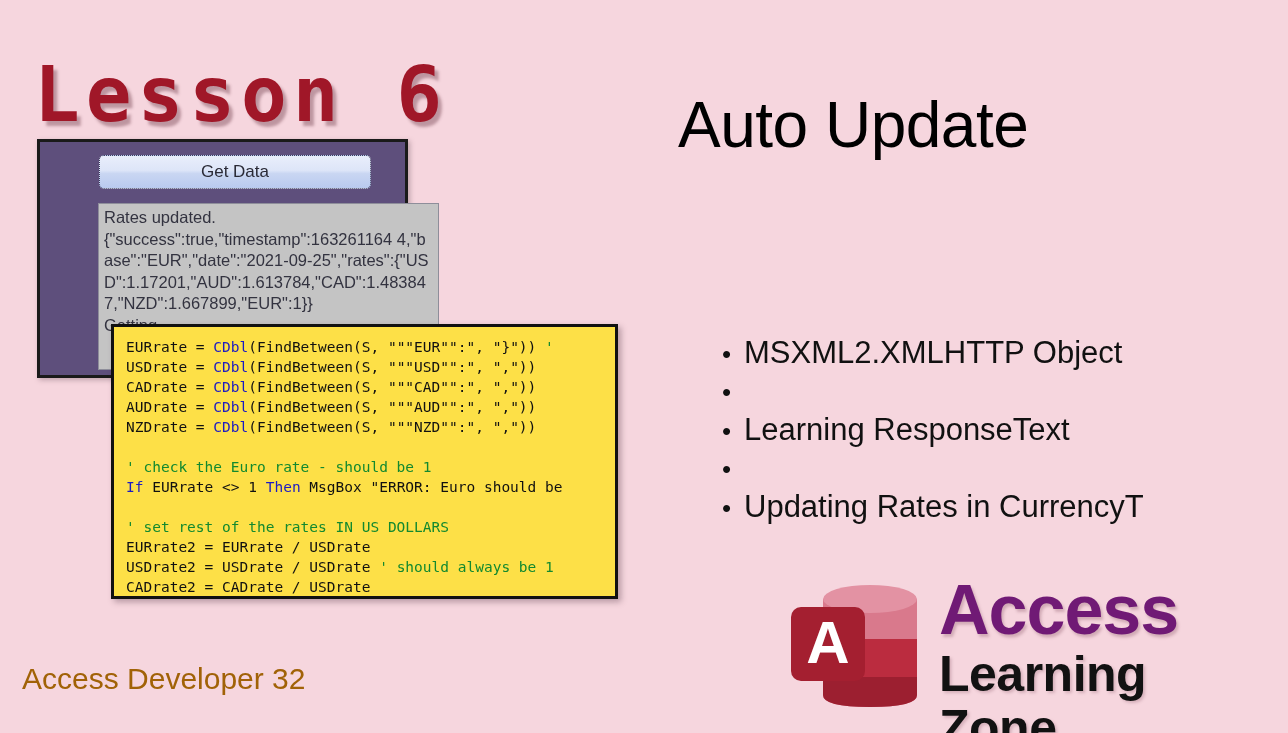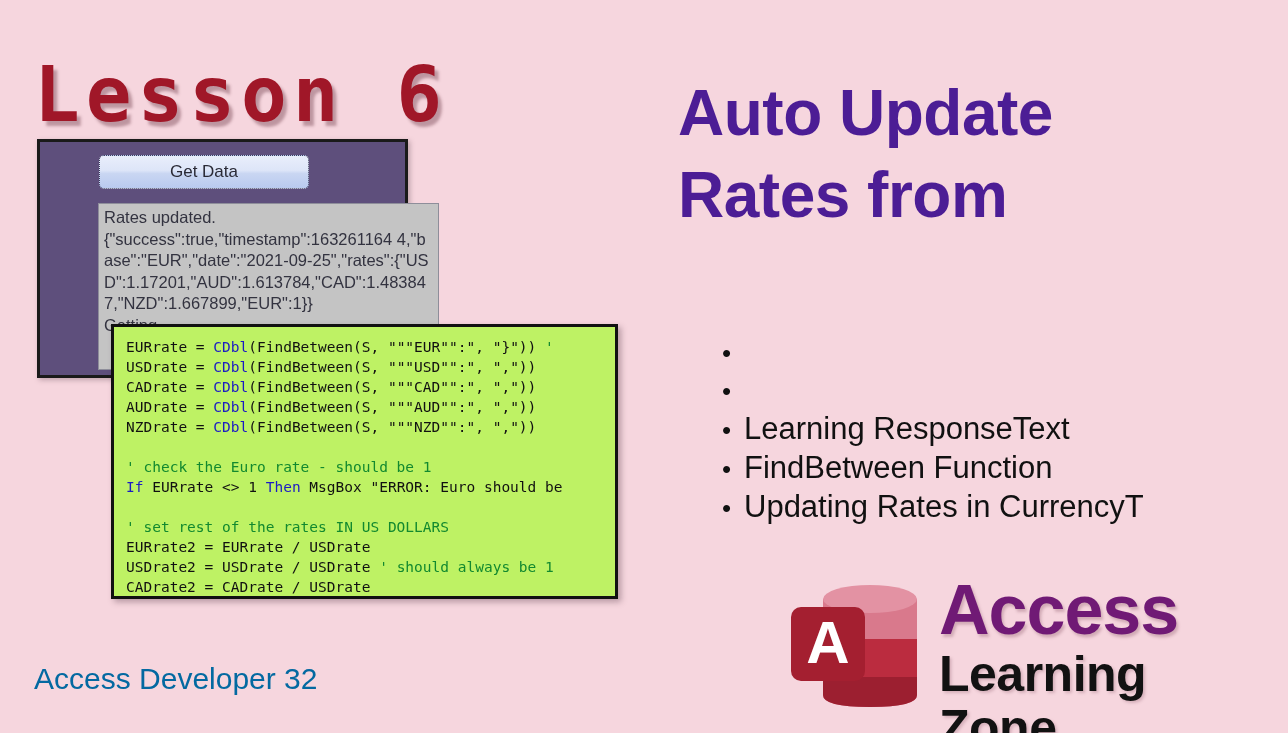--- a/index.html
+++ b/index.html
@@ -41,21 +41,21 @@
     height: 239px;
     background: #5e4f7c;
     border: 3px solid #1a1a1a;
     box-shadow: 2px 2px 5px rgba(90,60,75,0.35);
   }
 
   #get-data-button {
     position: absolute;
     left: 59px;
     top: 13px;
-    width: 210px;
+    width: 272px;
     height: 34px;
     border-radius: 5px;
     background: linear-gradient(to bottom, #e9eefb 0%, #dde5f8 45%, #c9d6f2 55%, #b9caef 100%);
     border: 1px dotted #3e3e5e;
     display: flex;
     align-items: center;
     justify-content: center;
     font-size: 17px;
     color: #2a2a36;
     font-family: "Liberation Sans", sans-serif;
@@ -81,21 +81,21 @@
     margin-left: 44px;
   }
 
   
   #code-window {
     position: absolute;
     left: 111px;
     top: 324px;
     width: 507px;
     height: 275px;
-    background: #bef264;
+    background: #fde047;
     border: 3px solid #111111;
     box-shadow: 3px 3px 6px rgba(90,60,75,0.4);
     overflow: hidden;
     padding: 10px 4px 0 12px;
   }
 
   #code-window pre {
     font-family: "DejaVu Sans Mono", monospace;
     font-size: 14.5px;
     line-height: 20px;
@@ -104,26 +104,26 @@
     letter-spacing: 0px;
   }
 
   .kw { color: #1b1bc4; }
   .cm { color: #12892f; }
 
   
   #main-heading {
     position: absolute;
     left: 678px;
-    top: 72px;
+    top: 84px;
     width: 590px;
     font-size: 64px;
-    font-weight: bold;
+    font-weight: normal;
     line-height: 82px;
-    color: #4c1d95;
+    color: #000000;
     letter-spacing: -0.5px;
   }
 
   #bullet-list {
     position: absolute;
     left: 722px;
     top: 334px;
     list-style: none;
     font-size: 31px;
     line-height: 38px;
@@ -180,24 +180,24 @@
     color: #121212;
     line-height: 54px;
     letter-spacing: -0.5px;
     margin-top: 2px;
     text-shadow: 2px 2px 3px rgba(140,90,105,0.3);
   }
 
   
   #footer-text {
     position: absolute;
-    left: 34px;
+    left: 22px;
     top: 662px;
     font-size: 30px;
-    color: #0369a1;
+    color: #a16207;
   }
 </style>
 </head>
 <body>
 
 <div id="lesson-title">Lesson 6</div>
 
 <div id="access-form">
 
   <div id="get-data-button">Get Data</div>
@@ -218,37 +218,36 @@
 <span><span class="kw">If</span> EURrate &lt;&gt; 1 <span class="kw">Then</span> MsgBox "ERROR: Euro should be</span>
 
 <span class="cm">' set rest of the rates IN US DOLLARS</span>
 <span>EURrate2 = EURrate / USDrate</span>
 <span>USDrate2 = USDrate / USDrate <span class="cm">' should always be 1</span></span>
 <span>CADrate2 = CADrate / USDrate</span></pre>
 </div>
 
 <div id="main-heading">
   <div>Auto Update</div>
-  <div>Rates from</div>
 </div>
 
 <ul id="bullet-list">
   <li>
     <span class="bullet-dot">•</span>
+    <span>MSXML2.XMLHTTP Object</span>
   </li>
   <li>
     <span class="bullet-dot">•</span>
   </li>
   <li>
     <span class="bullet-dot">•</span>
     <span>Learning ResponseText</span>
   </li>
   <li>
     <span class="bullet-dot">•</span>
-    <span>FindBetween Function</span>
   </li>
   <li>
     <span class="bullet-dot">•</span>
     <span>Updating Rates in CurrencyT</span>
   </li>
 </ul>
 
 <div id="logo">
 
   <svg id="logo-mark" viewBox="0 0 148 148">

